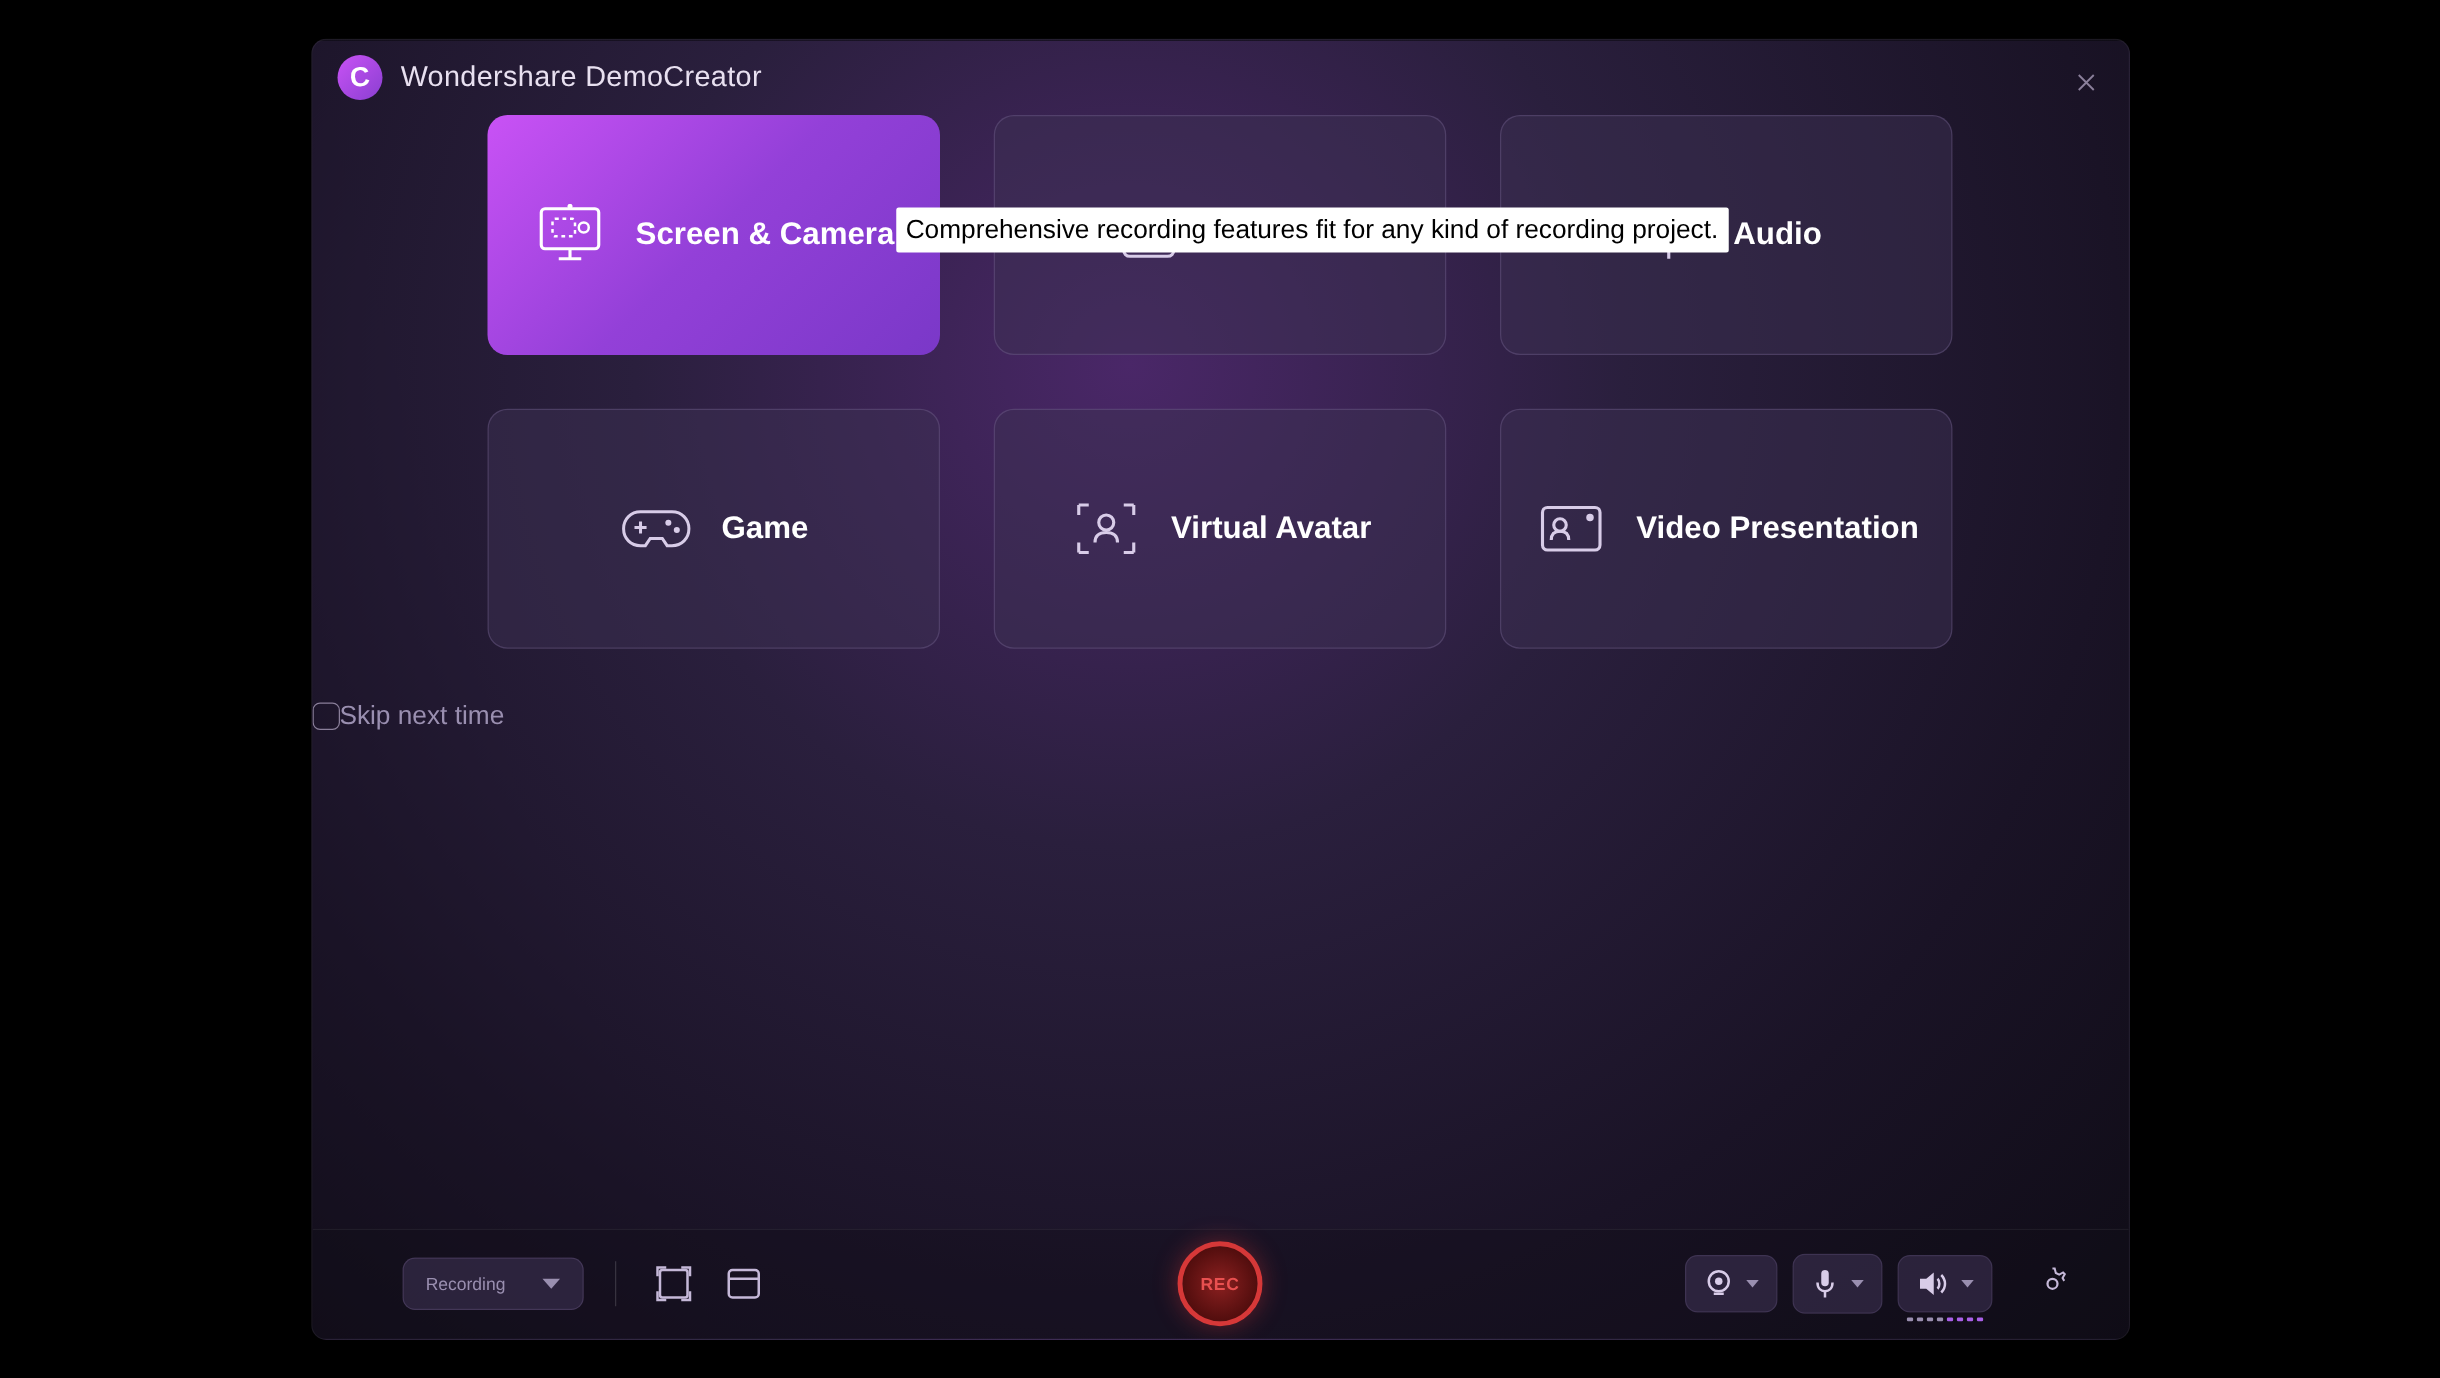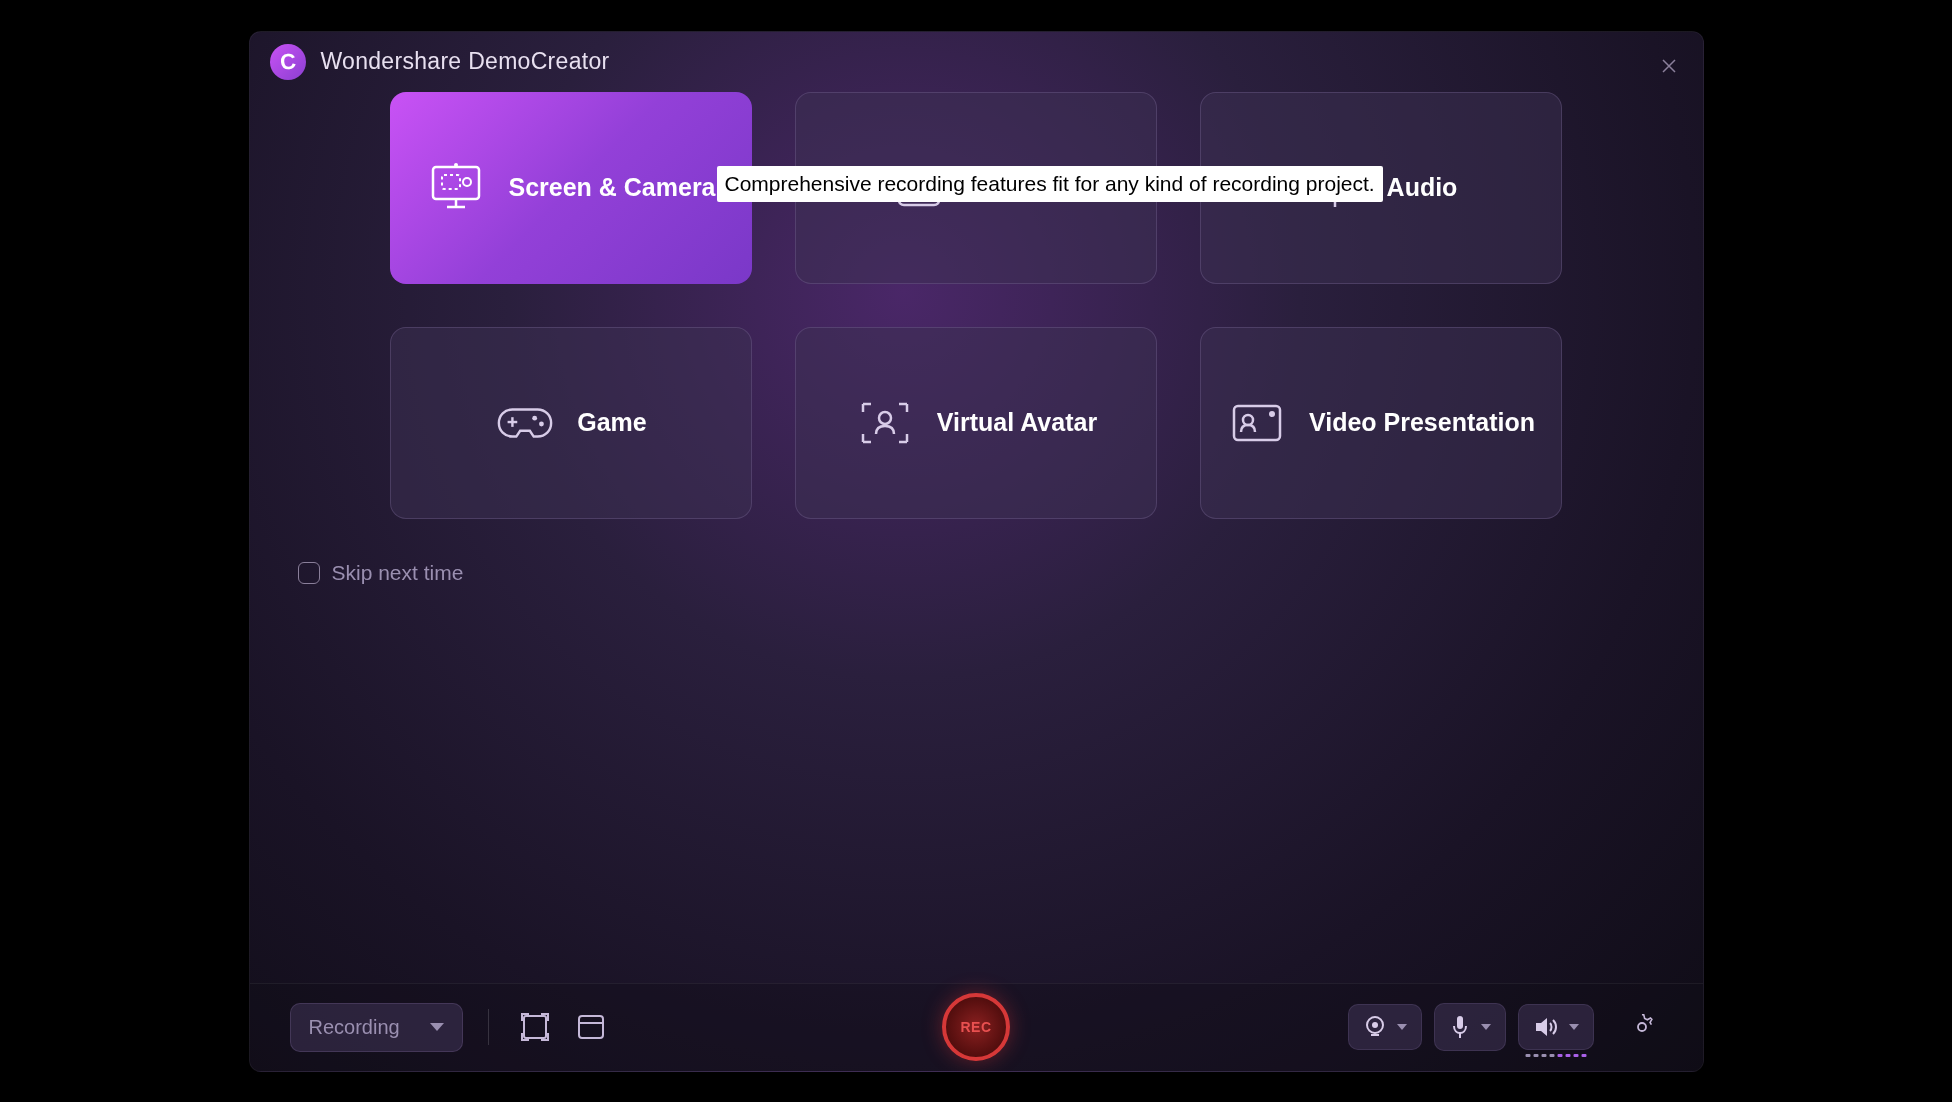--- a/index.html
+++ b/index.html
@@ -119,22 +119,21 @@
       font-size: 21px;
       left: 467px;
       top: 74px;
       border-radius: 2px;
       z-index: 10;
       white-space: nowrap;
     }
     .skip-row {
       display: flex;
       align-items: center;
-      gap: 12px;
-      margin-left: 48px;
+      gap: 0;
       margin-top: 42px;
     }
     .checkbox {
       width: 22px;
       height: 22px;
       border: 1.5px solid #8a7f9a;
       border-radius: 6px;
     }
     .skip-label {
       color: #9a8fb0;
@@ -154,22 +153,23 @@
     }
     .dropdown {
       background: rgba(60, 48, 82, 0.6);
       border: 1px solid rgba(140, 120, 170, 0.25);
       border-radius: 10px;
       padding: 12px 18px;
       display: flex;
       align-items: center;
       gap: 30px;
       color: #9a8fb0;
-      font-size: 20px;
-      cursor: pointer;
+      font-size: 14px;
+      cursor: pointer;
+      margin-left: 32px;
     }
     .chevron-down {
       width: 0;
       height: 0;
       border-left: 7px solid transparent;
       border-right: 7px solid transparent;
       border-top: 8px solid #9a8fb0;
     }
     .divider {
       width: 1px;

